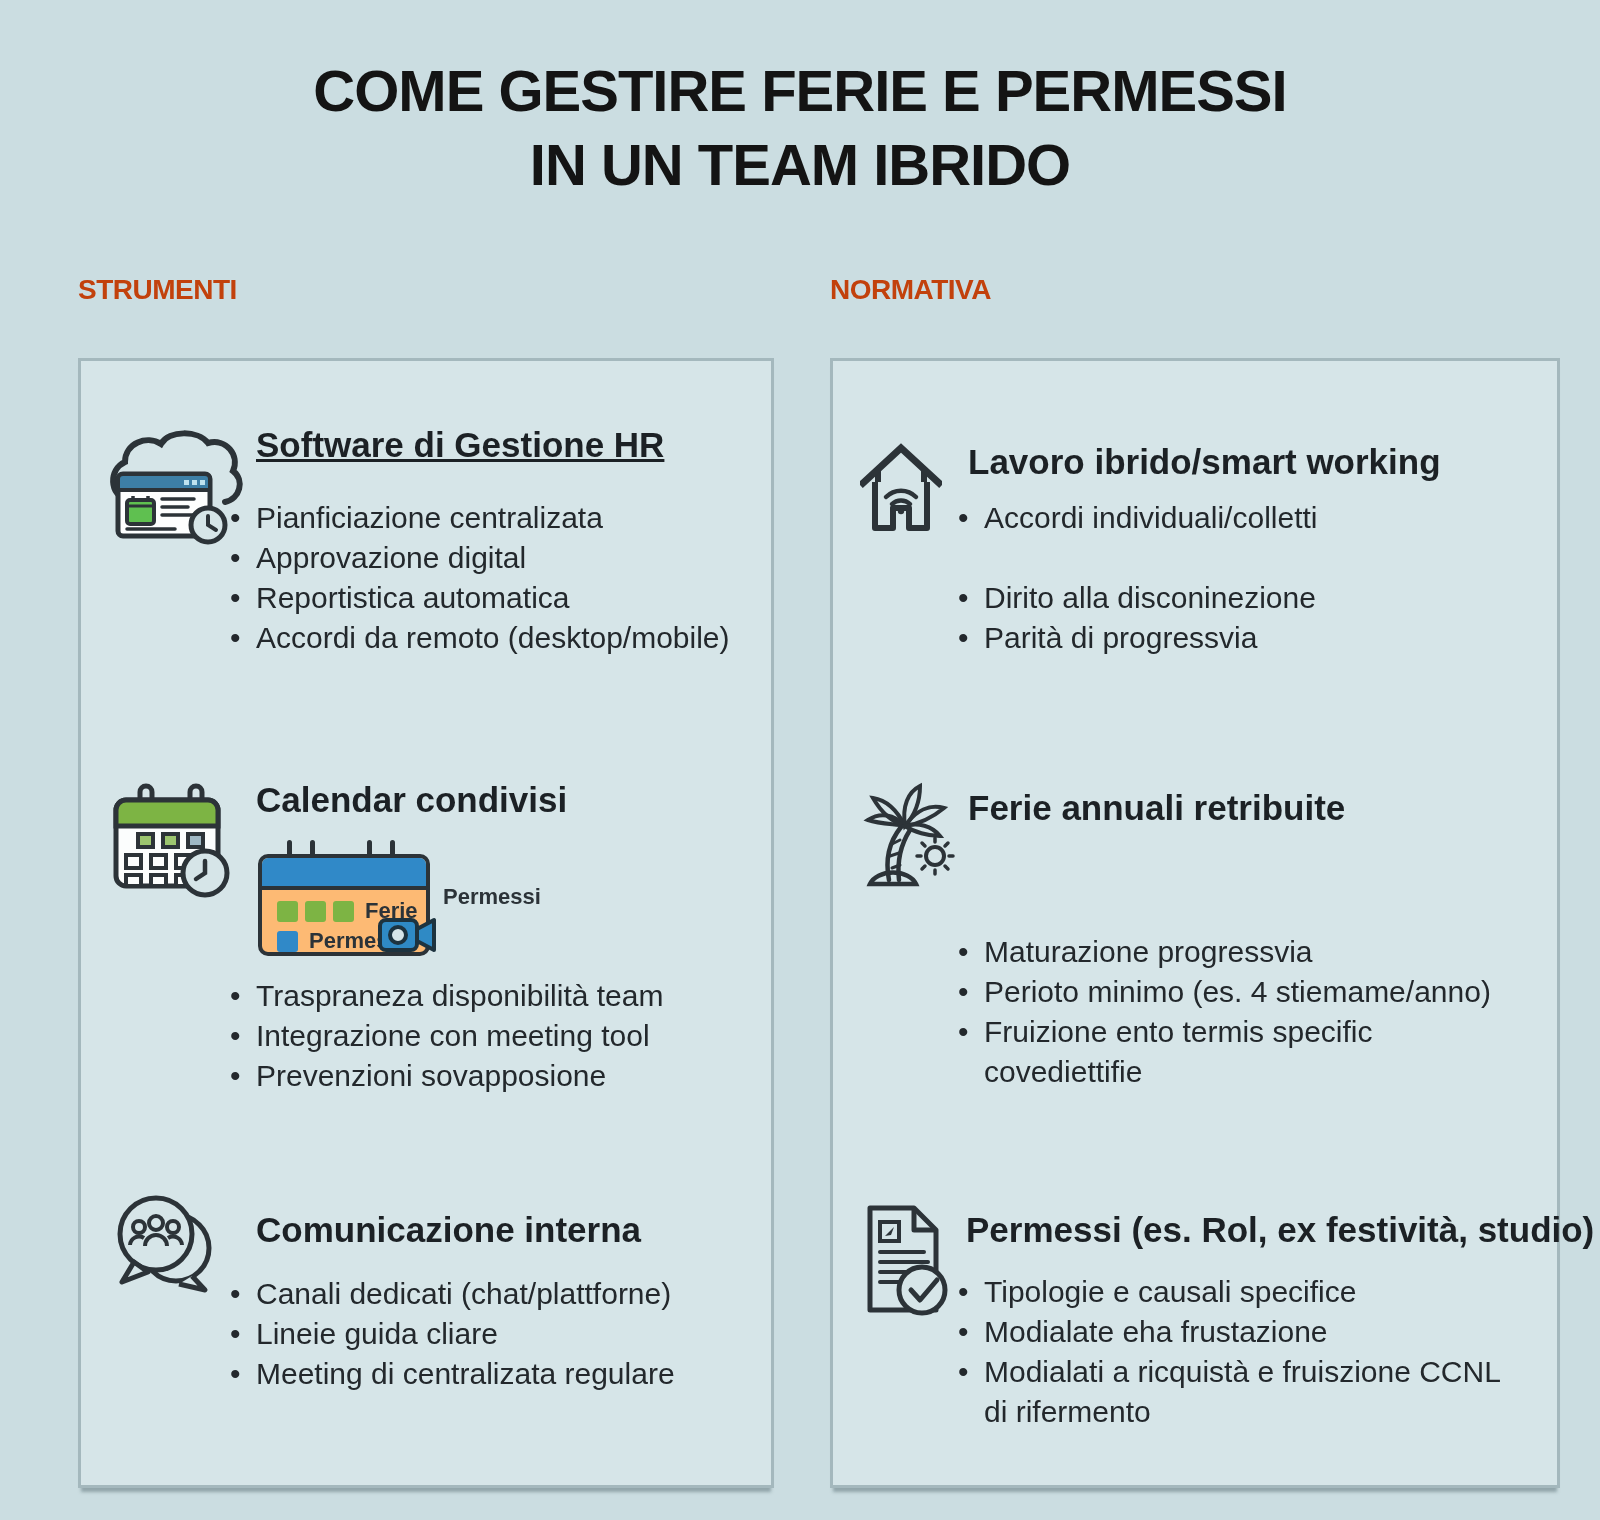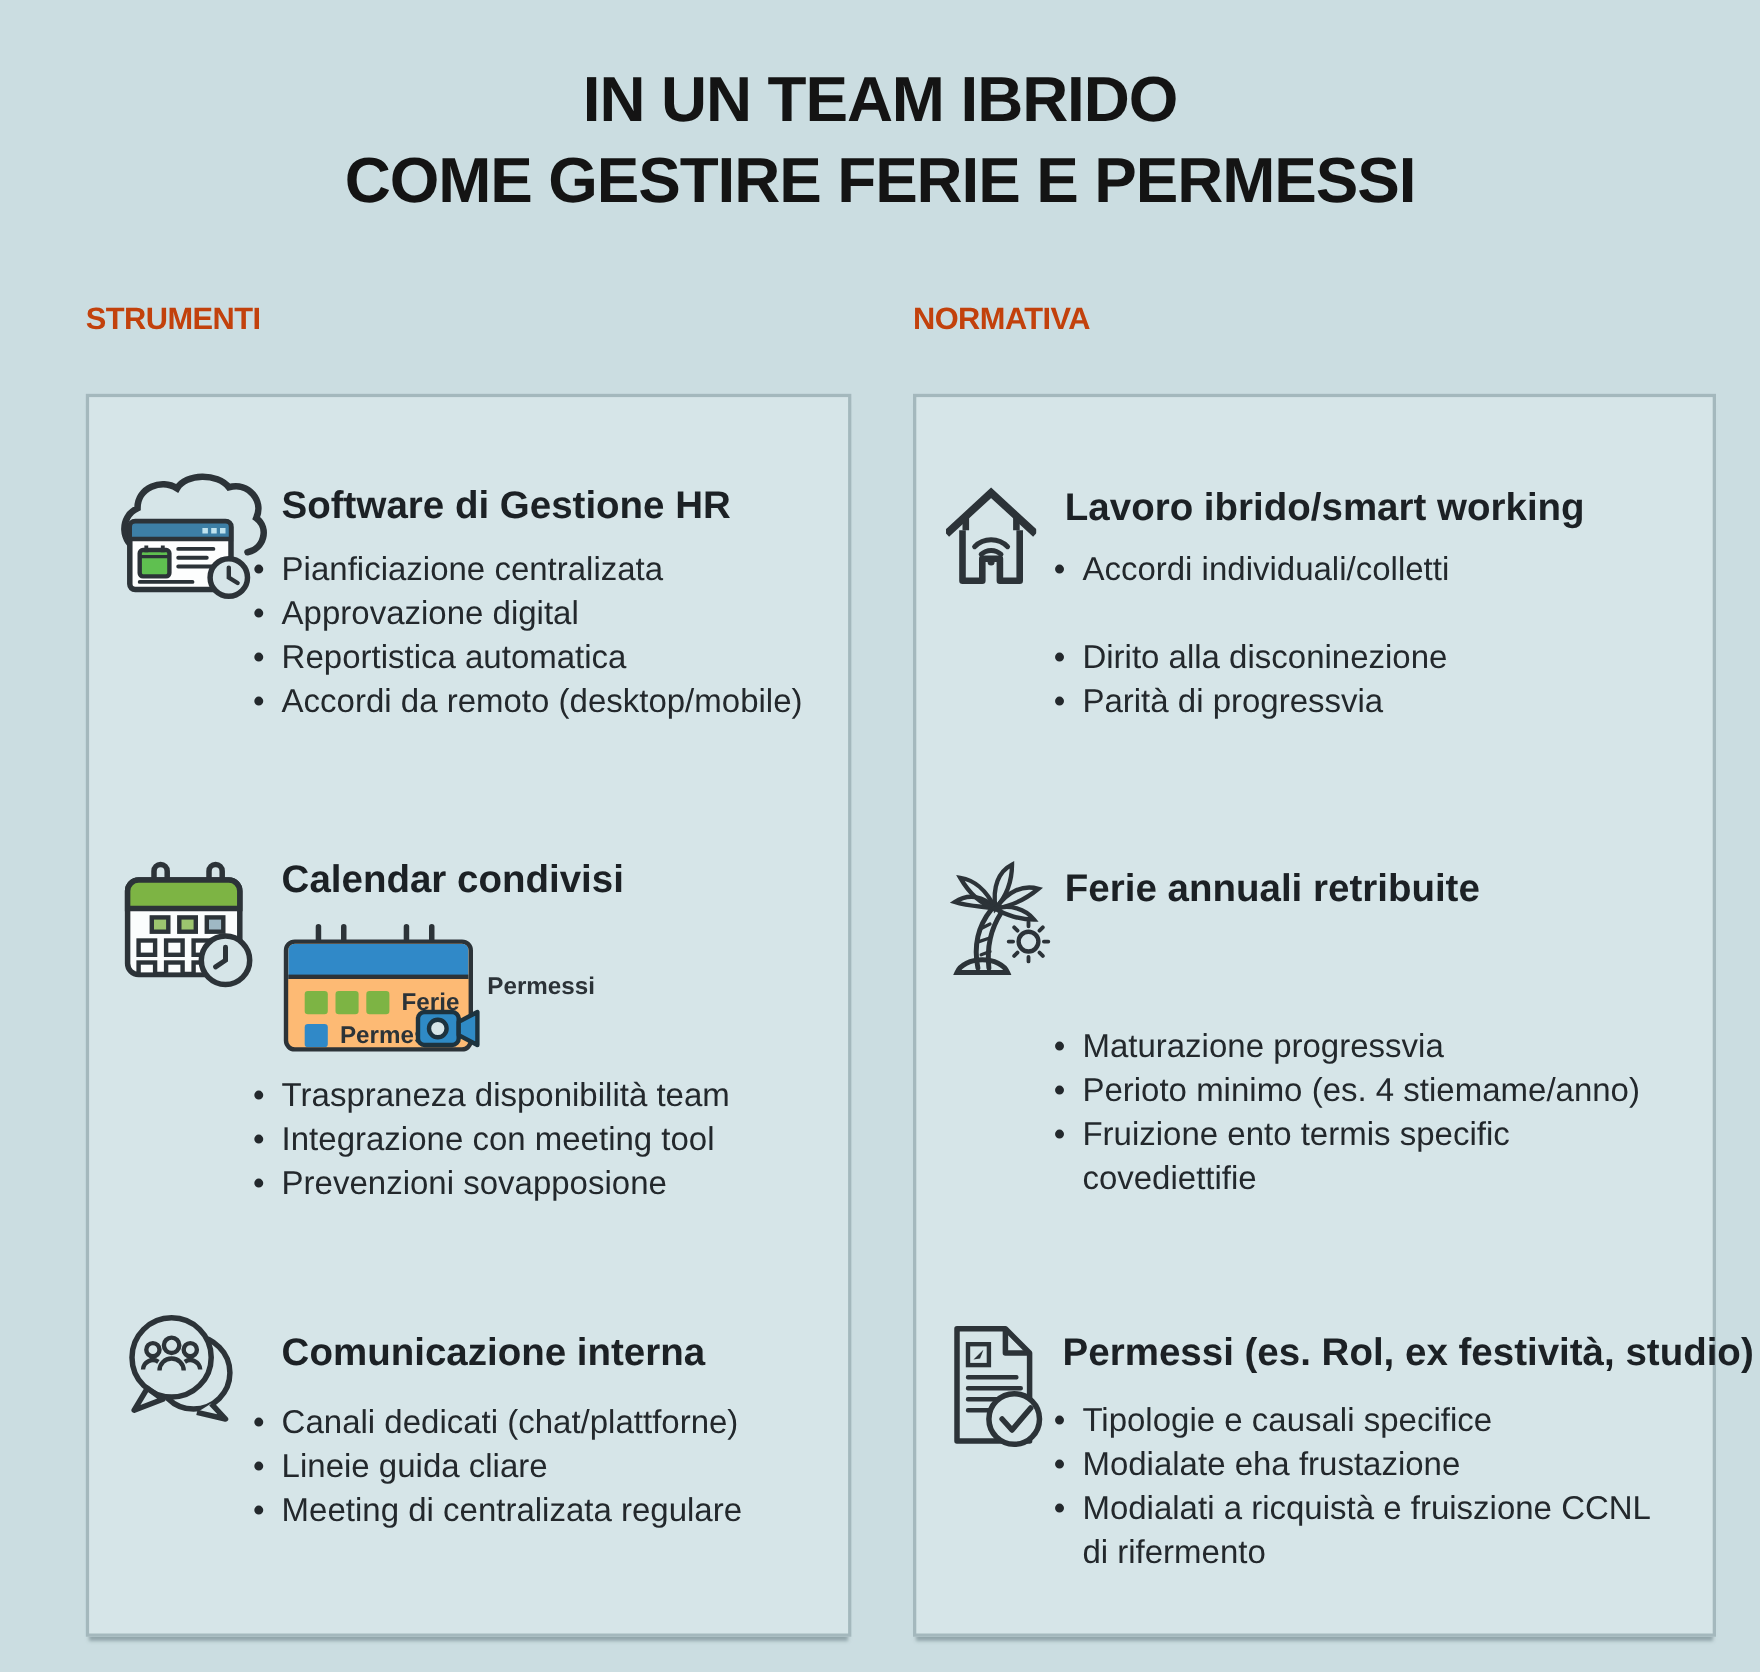--- a/index.html
+++ b/index.html
@@ -44,22 +44,22 @@
   .mc-ring{position:absolute;top:0;width:5px;height:22px;background:#2c3338;border-radius:3px;}
   .mc-row{position:absolute;left:15px;display:flex;align-items:center;gap:7px;}
   .mc-sq{width:21px;height:21px;border-radius:3px;}
   .mc-label{font-size:22px;font-weight:bold;color:#2c3338;margin-left:4px;}
   .mc-outside-label{position:absolute;left:152px;top:44px;font-size:22px;font-weight:bold;color:#2c3338;}
 </style>
 </head>
 <body>
 
 <div class="title">
+  <div>COME GESTIRE FERIE E PERMESSI</div>
   <div>IN UN TEAM IBRIDO</div>
-  <div>COME GESTIRE FERIE E PERMESSI</div>
 </div>
 
 <div class="col-header" id="hdr-left">STRUMENTI</div>
 <div class="col-header" id="hdr-right">NORMATIVA</div>
 
 <div class="panel" id="panel-left"></div>
 <div class="panel" id="panel-right"></div>
 
 <div class="icon-box" style="left:102px;top:428px;">
   <svg width="142" height="122" viewBox="0 0 142 122" fill="none">
@@ -70,21 +70,21 @@
       <rect x="90" y="52" width="5" height="5" fill="#bfe3ef"></rect>
       <rect x="98" y="52" width="5" height="5" fill="#bfe3ef"></rect>
     <rect x="25" y="72" width="27" height="24" rx="3" fill="#5fc050" stroke="#2c3338" stroke-width="4"></rect>
     <path d="M25,78 h27" stroke="#2c3338" stroke-width="3"></path>
     <path d="M31,68 v6 M46,68 v6" stroke="#2c3338" stroke-width="3.5"></path>
     <path d="M60,71 h32 M60,79 h26 M60,87 h32 M25,101 h48" stroke="#2c3338" stroke-width="3.5" stroke-linecap="round"></path>
     <circle cx="106" cy="97" r="17" fill="#d6e5e8" stroke="#2c3338" stroke-width="5"></circle>
     <path d="M106,88 v9 l8,5" stroke="#2c3338" stroke-width="4" fill="none" stroke-linecap="round"></path>
   </svg>
 </div>
-<div class="sec-heading" style="left:256px;top:440px;">Software di Gestione HR</div>
+<div class="sec-heading" style="left:256px;top:425px;text-decoration:underline;">Software di Gestione HR</div>
 <div class="bullets" style="left:230px;top:498px;width:530px;">
     <div class="bullet">
       <span class="dot">•</span>
       <span class="bullet-text">Pianficiazione centralizata</span>
     </div>
     <div class="bullet">
       <span class="dot">•</span>
       <span class="bullet-text">Approvazione digital</span>
     </div>
     <div class="bullet">

